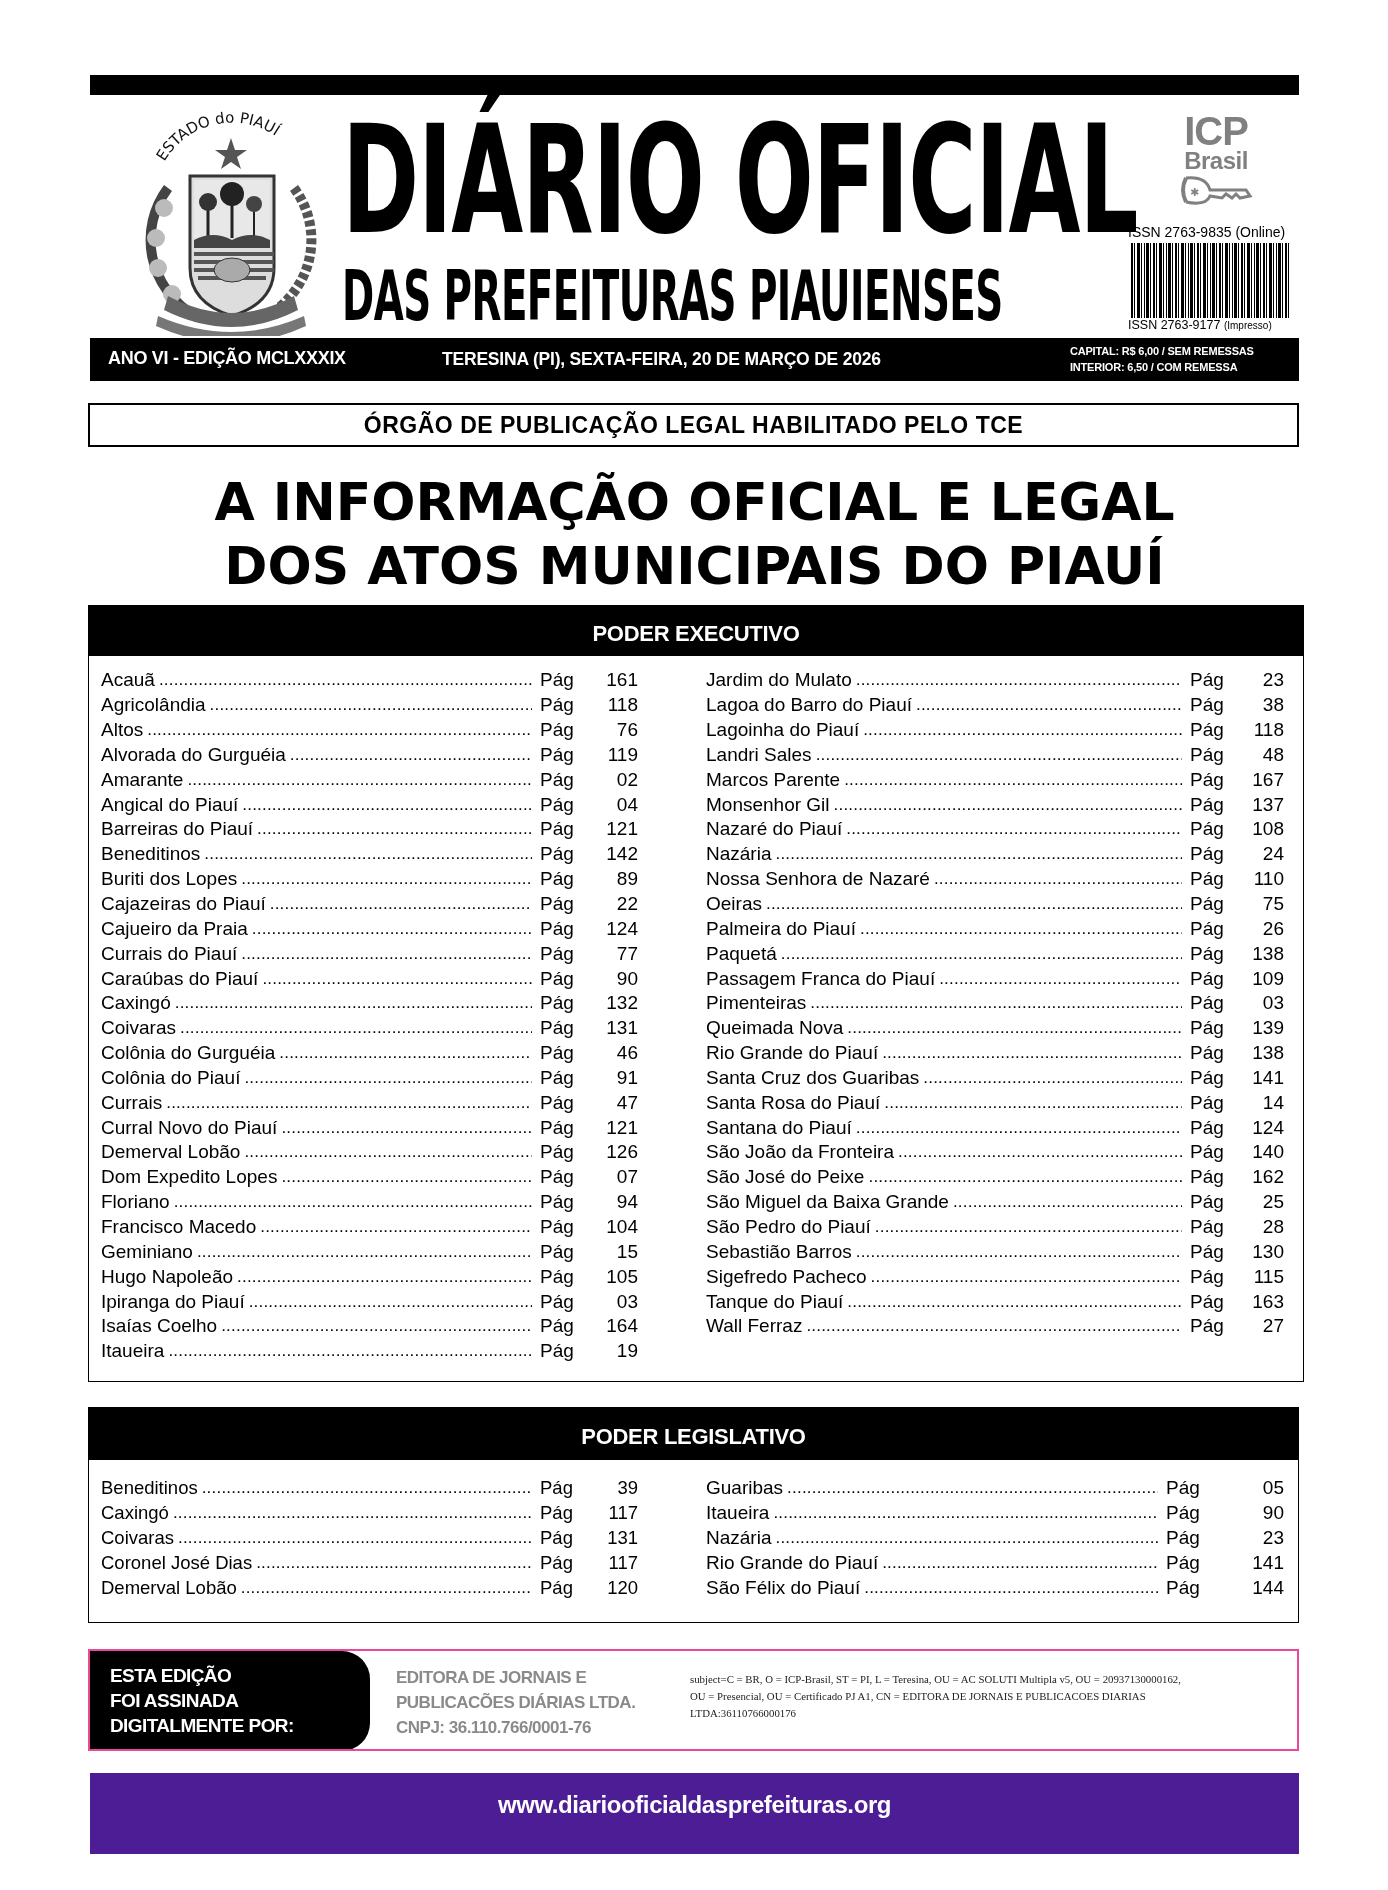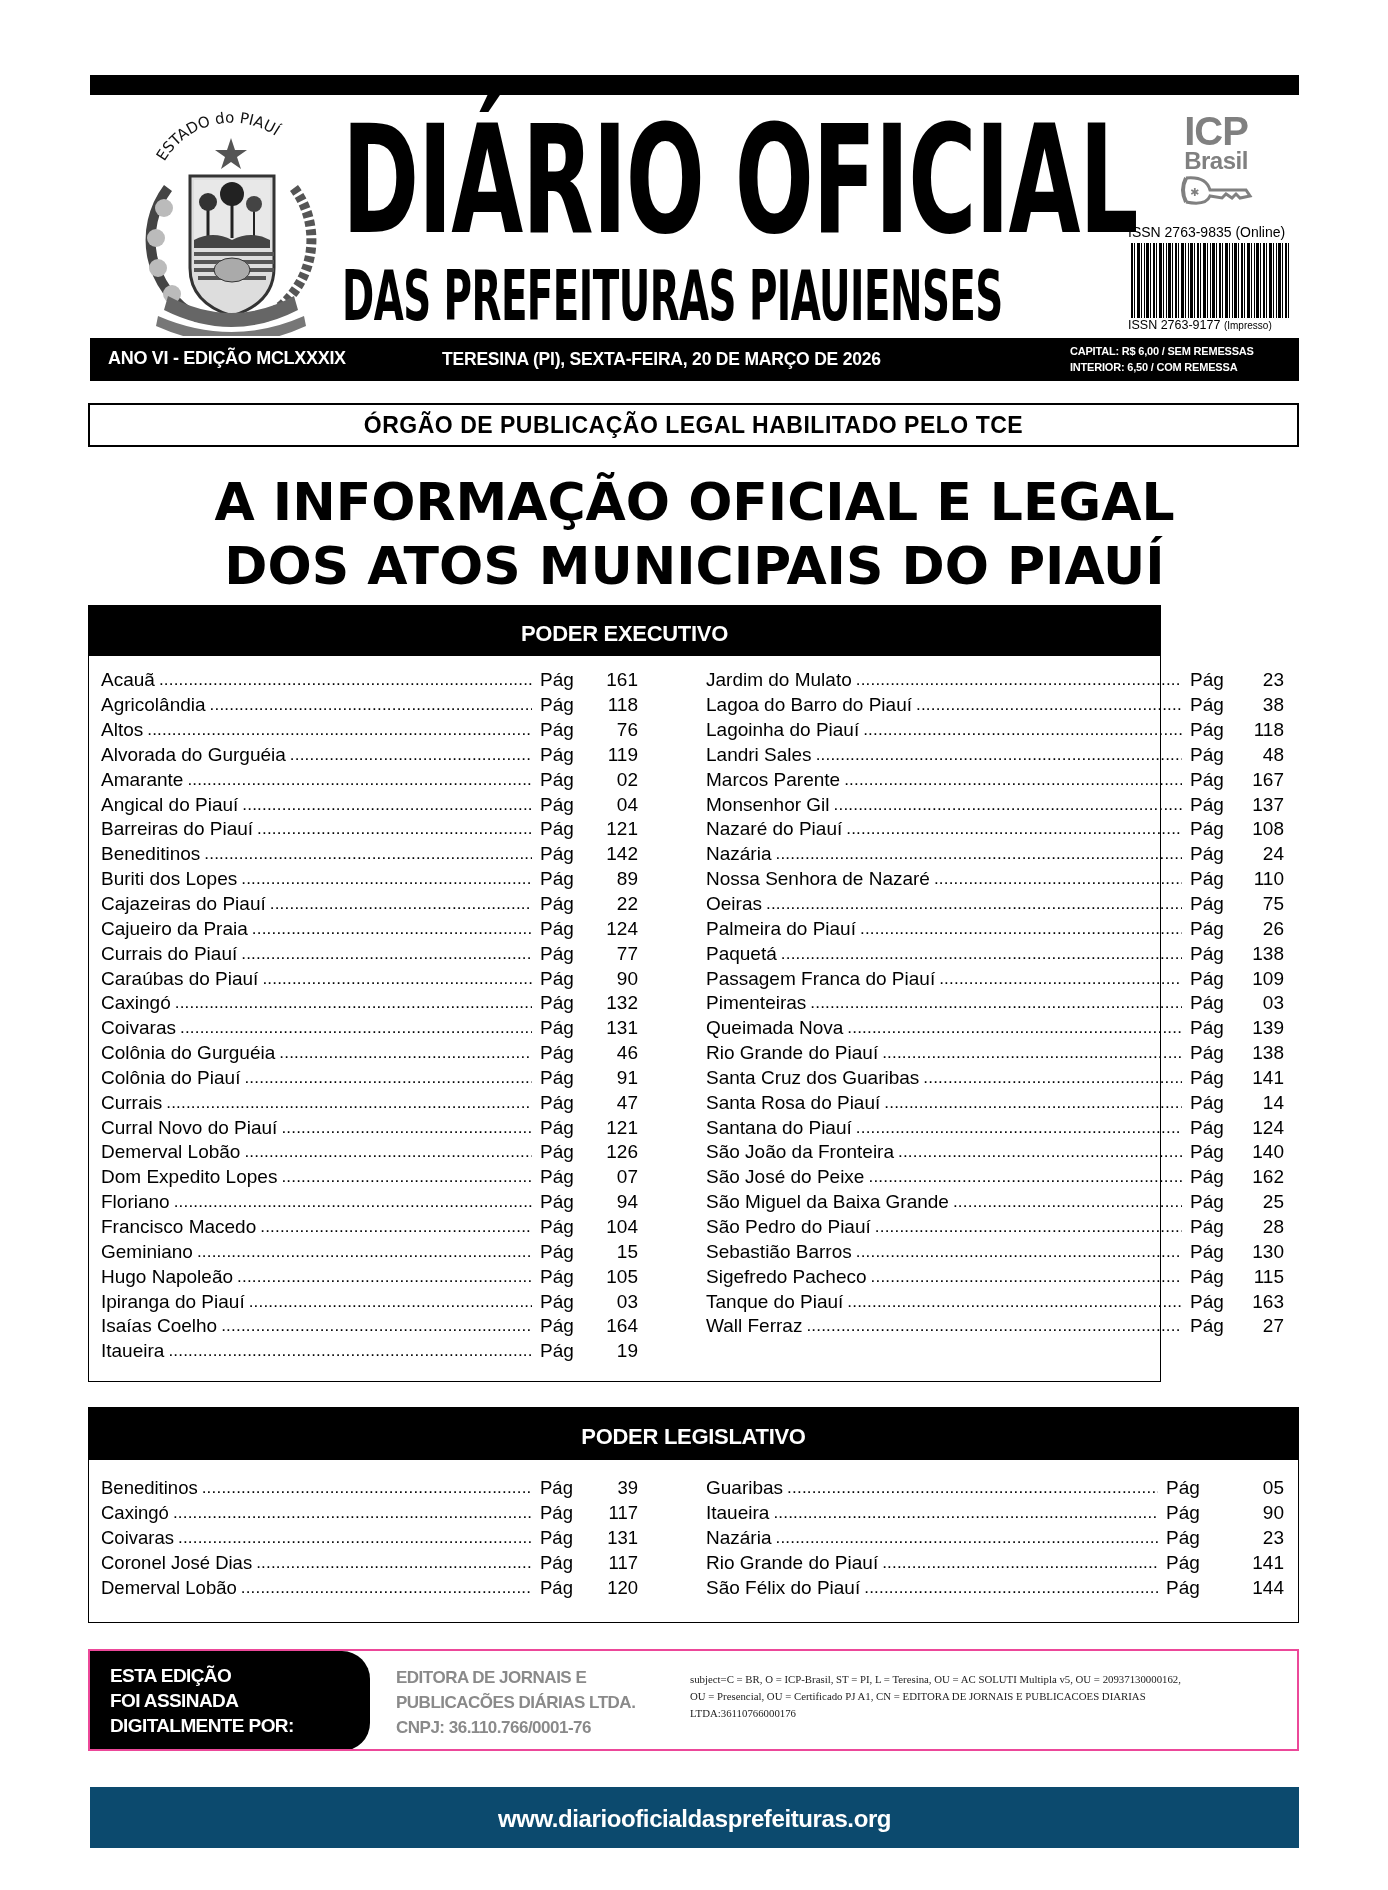--- a/index.html
+++ b/index.html
@@ -45,21 +45,21 @@
     text-align: center; font-size: 23px; font-weight: bold; line-height: 40px; letter-spacing: 0.5px; }
 
   .headline { left: 90px; top: 470px; width: 1209px; text-align: center;
     font-family: "DejaVu Sans", sans-serif; font-weight: bold; font-size: 52px; line-height: 64px; letter-spacing: 0px; }
   .headline span { display: block; }
 
   
   .section-box { border: 1.5px solid #000; }
   .section-header { position: absolute; left: 0; top: 0; right: 0; background: #000; color: #fff;
     text-align: center; font-weight: bold; letter-spacing: -0.3px; }
-  .exec { left: 88px; top: 605px; width: 1073px; height: 777px; padding-left: 36px; }
+  .exec { left: 88px; top: 605px; width: 1216px; height: 777px; padding-left: 36px; }
   .exec .section-header { height: 50px; line-height: 56px; font-size: 22px; }
   .leg { left: 88px; top: 1407px; width: 1211px; height: 216px; }
   .leg .section-header { height: 52px; line-height: 58px; font-size: 22px; }
 
   .col { position: absolute; }
   .row { position: relative; height: 24.85px; display: flex; align-items: center; font-size: 19px; white-space: nowrap; }
   .row .name { flex: 0 0 auto; padding-right: 4px; }
   .row .dots { flex: 1 1 auto; overflow: hidden; font-size: 17px; letter-spacing: 0.2px; color: #000; }
   .row .dots::before { content: "........................................................................................................................................................"; }
   .row .pag { flex: 0 0 auto; width: 44px; text-align: left; padding-left: 8px; }
@@ -76,22 +76,22 @@
   .leg .col-right .row .num { width: 82px; }
 
   
   .sig-box { left: 88px; top: 1649px; width: 1211px; height: 102px; border: 2px solid #ec4899; overflow: hidden; }
   .sig-pill { position: absolute; left: 0; top: 0; width: 280px; height: 100px; background: #000;
     border-top-right-radius: 28px; border-bottom-right-radius: 28px; color: #fff; }
   .sig-pill .line { position: absolute; left: 20px; font-size: 19px; font-weight: bold; letter-spacing: -0.6px; }
   .sig-company { position: absolute; left: 306px; top: 14px; color: #8a8a8a; font-weight: bold; font-size: 17px; line-height: 25px; letter-spacing: -0.5px; }
   .sig-subject { position: absolute; left: 600px; top: 20px; width: 600px; font-family: "Liberation Serif", serif; font-size: 10.8px; line-height: 17px; color: #222; }
 
-  .footer-bar { left: 90px; top: 1773px; width: 1209px; height: 61px; background: #0c4a6e; color: #fff;
-    text-align: center; font-size: 24px; font-weight: bold; line-height: 63px; letter-spacing: -0.4px; margin-top: 14px; }
+  .footer-bar { left: 90px; top: 1773px; width: 1209px; height: 81px; background: #4c1d95; color: #fff;
+    text-align: center; font-size: 24px; font-weight: bold; line-height: 63px; letter-spacing: -0.4px; }
 </style>
 </head>
 <body>
 
 <div class="abs top-bar"></div>
 
 <div class="abs crest">
   <svg width="206" height="238" viewBox="0 0 206 238">
     <defs>
       <path id="arc" d="M30,78 A78,78 0 0 1 178,78"></path>

